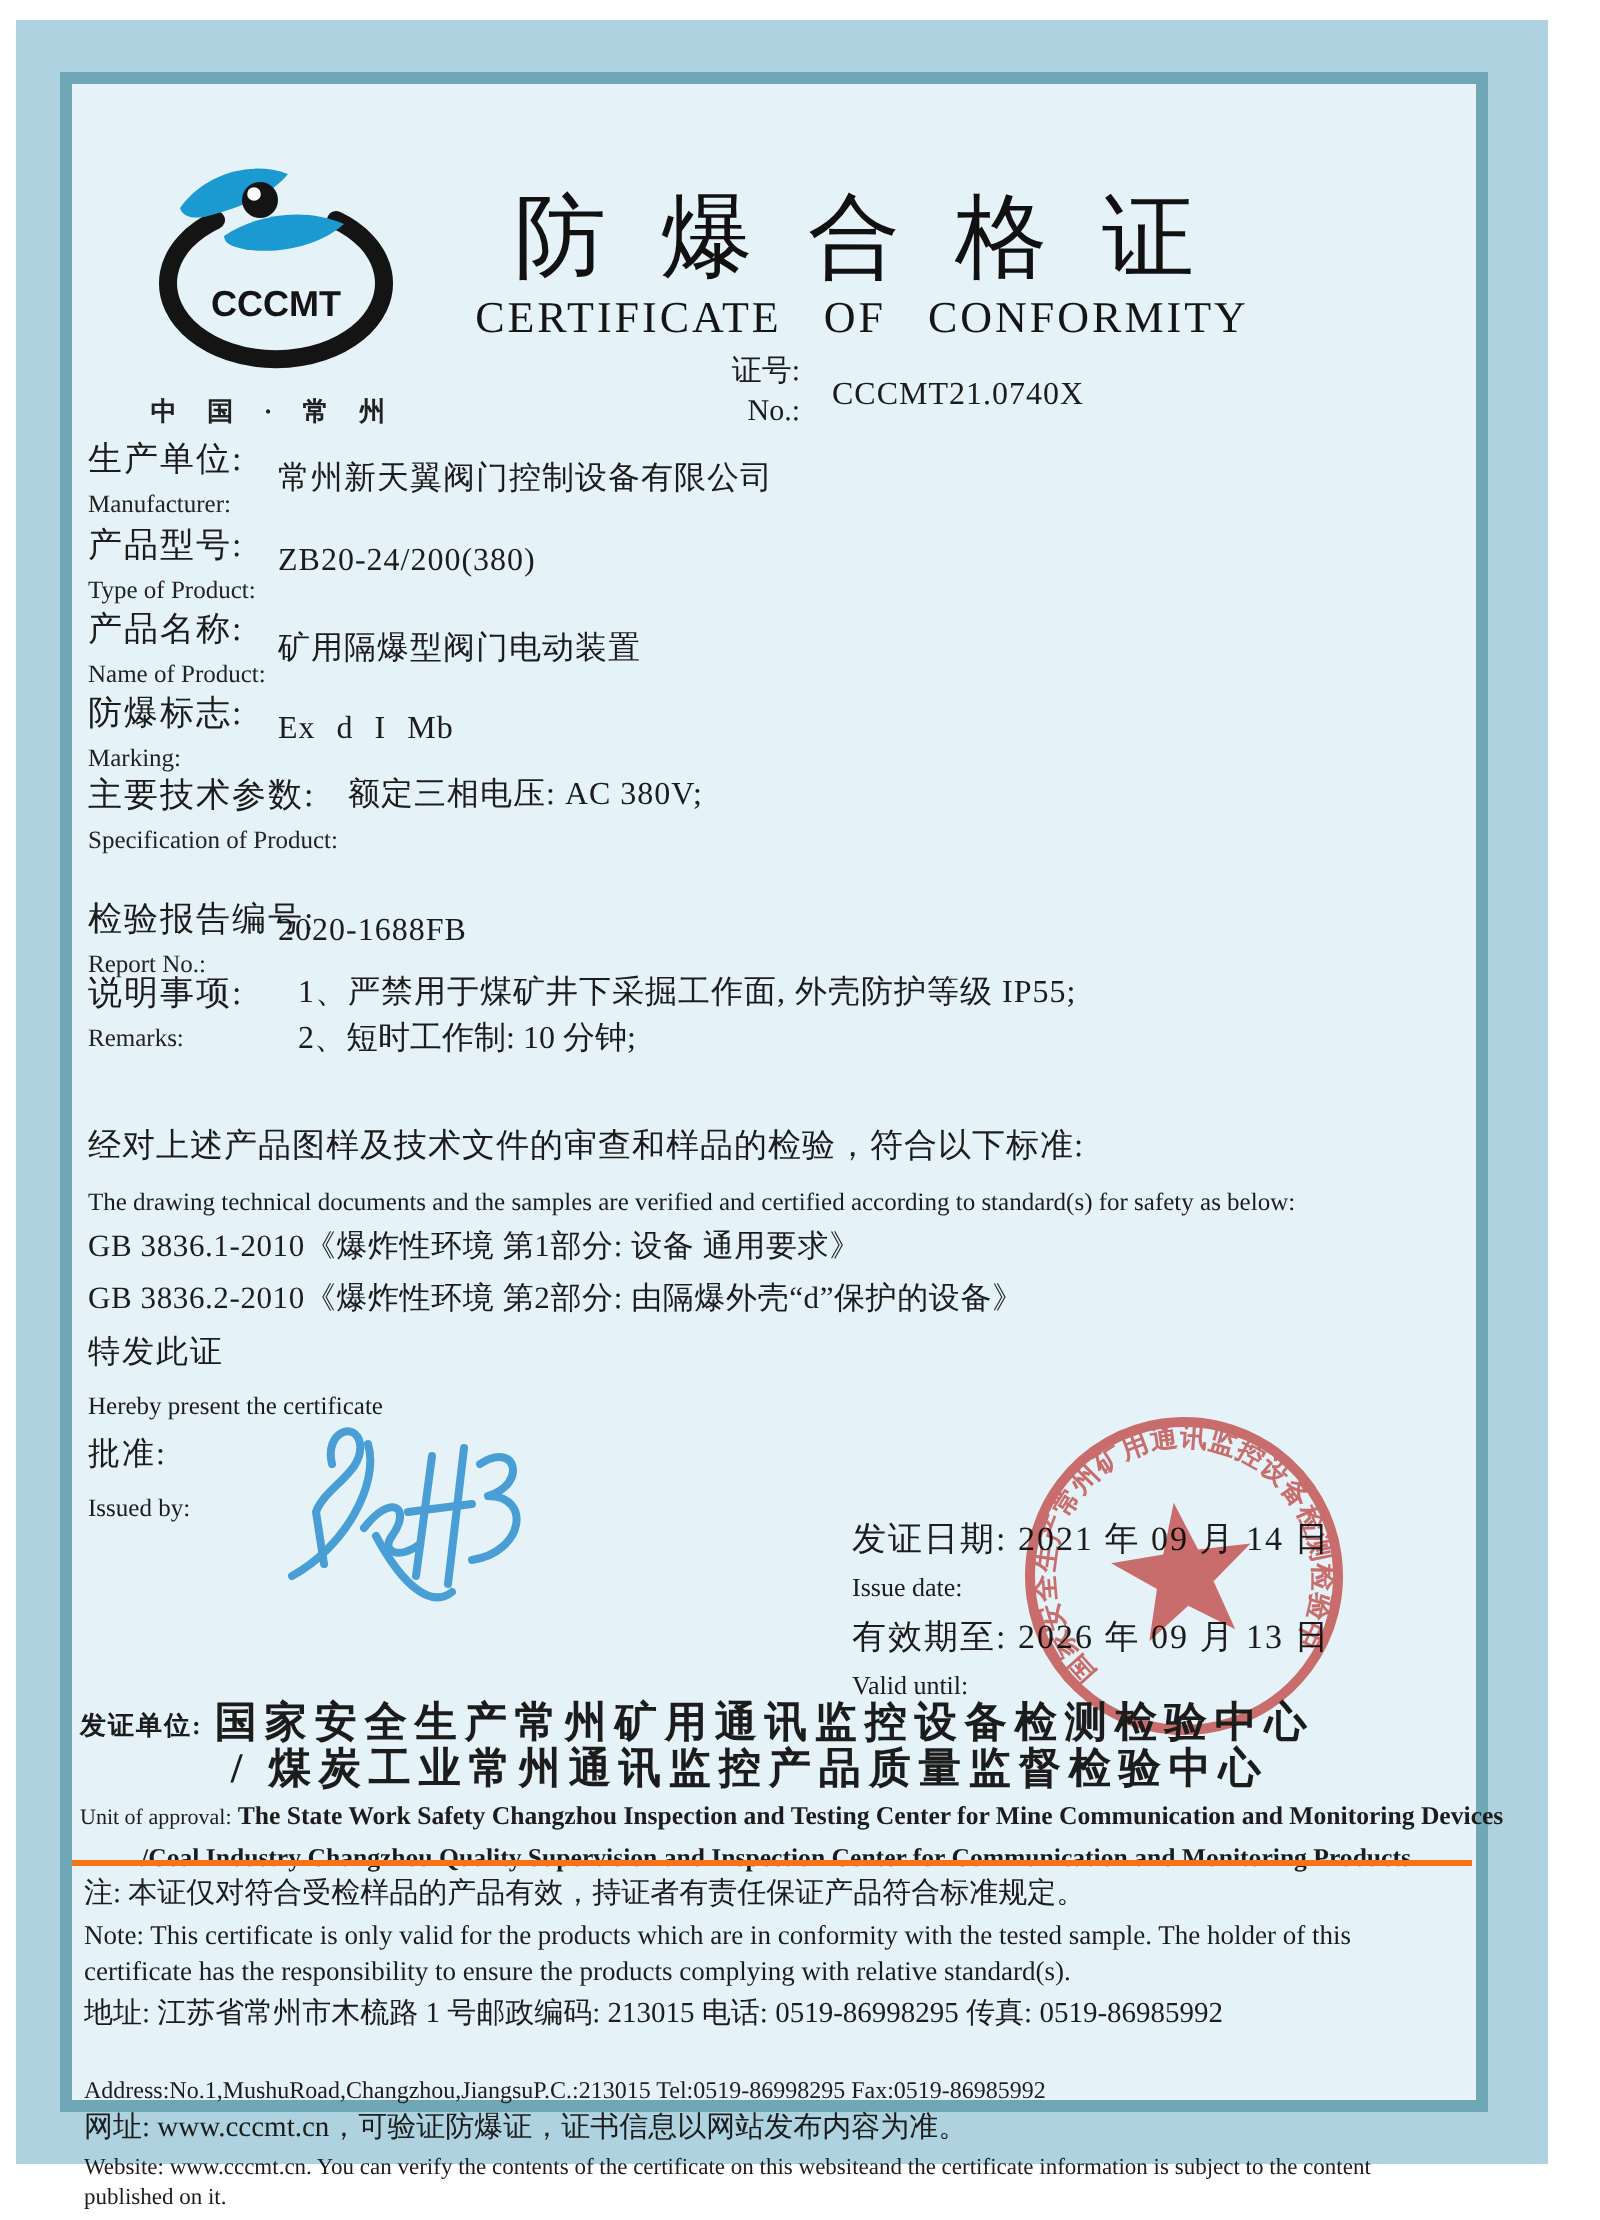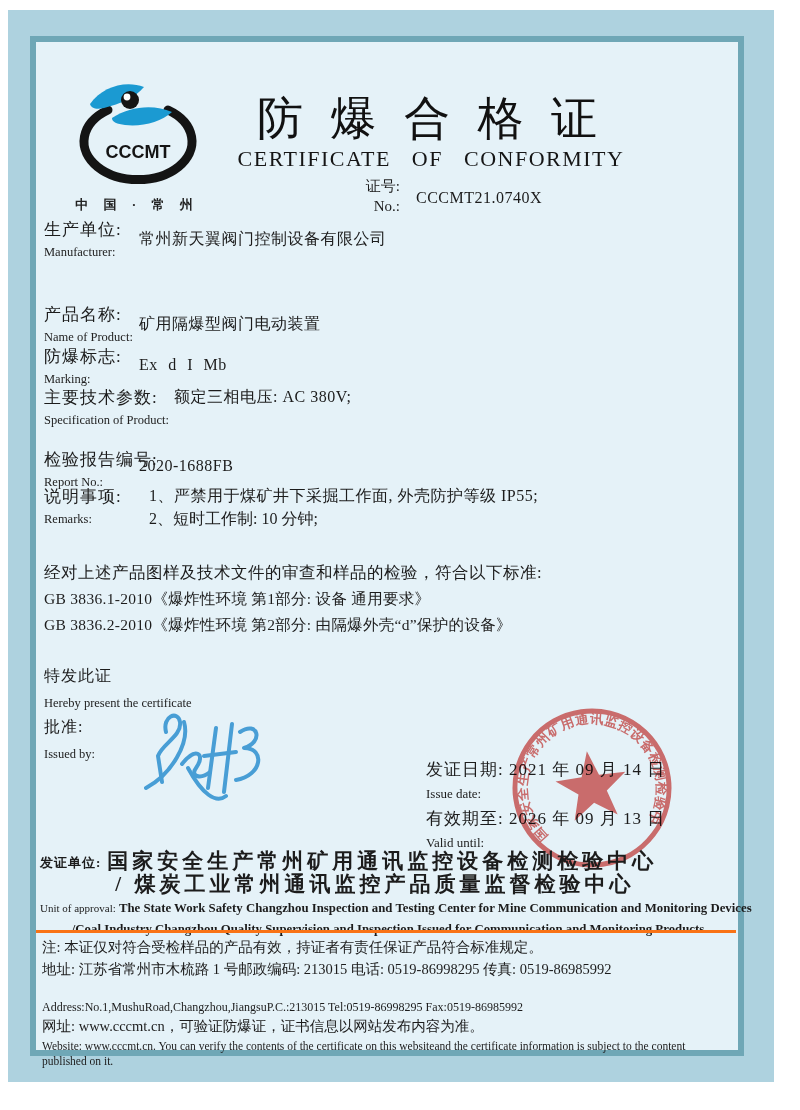--- a/index.html
+++ b/index.html
@@ -105,20 +105,25 @@
     <div>证号:</div>
     <div>No.:</div>
   </div>
   <div class="certno-value">CCCMT21.0740X</div>
 
   <div class="field" style="top:176px">
     <div class="f-cn">生产单位:</div>
     <div class="f-en">Manufacturer:</div>
     <div class="f-val">常州新天翼阀门控制设备有限公司</div>
   </div>
+  <div class="field" style="top:219px">
+    <div class="f-cn">产品型号:</div>
+    <div class="f-en">Type of Product:</div>
+    <div class="f-val">ZB20-24/200(380)</div>
+  </div>
   <div class="field" style="top:303px">
     <div class="f-cn">防爆标志:</div>
     <div class="f-en">Marking:</div>
     <div class="f-val" style="word-spacing:6px">Ex d I Mb</div>
   </div>
   <div class="field" style="top:261px">
     <div class="f-cn">产品名称:</div>
     <div class="f-en">Name of Product:</div>
     <div class="f-val">矿用隔爆型阀门电动装置</div>
   </div>
@@ -134,20 +139,21 @@
   </div>
   <div class="field" style="top:443px">
     <div class="f-cn">说明事项:</div>
     <div class="f-en">Remarks:</div>
     <div class="f-val align-top" style="left:105px">1、严禁用于煤矿井下采掘工作面, 外壳防护等级 IP55;</div>
     <div class="f-val2" style="left:105px">2、短时工作制: 10 分钟;</div>
   </div>
 
   <div class="standards">
     <div class="std-cn">经对上述产品图样及技术文件的审查和样品的检验，符合以下标准:</div>
+    <div class="std-en">The drawing technical documents and the samples are verified and certified according to standard(s) for safety as below:</div>
     <div class="std-item">GB 3836.1-2010《爆炸性环境 第1部分: 设备 通用要求》</div>
     <div class="std-item">GB 3836.2-2010《爆炸性环境 第2部分: 由隔爆外壳“d”保护的设备》</div>
   </div>
 
   <div class="issue">
     <div class="iss-cn">特发此证</div>
     <div class="iss-en">Hereby present the certificate</div>
     <div class="iss-cn" style="margin-top:6px">批准:</div>
     <div class="iss-en">Issued by:</div>
   </div>
@@ -188,25 +194,26 @@
       <div class="unit-label">发证单位:</div>
       <div class="unit-lines">
         <div class="unit-line1">国家安全生产常州矿用通讯监控设备检测检验中心</div>
         <div class="unit-line2">/ 煤炭工业常州通讯监控产品质量监督检验中心</div>
       </div>
     </div>
     <div class="unit-en1">
       <span class="small">Unit of approval:</span>
       <b>The State Work Safety Changzhou Inspection and Testing Center for Mine Communication and Monitoring Devices</b>
     </div>
-    <div class="unit-en2">/Coal Industry Changzhou Quality Supervision and Inspection Issued for Communication and Monitoring Products</div>
+    <div class="unit-en2">/Coal Industry Changzhou Quality Supervision and Inspection Center for Communication and Monitoring Products</div>
   </div>
 
   <div class="footer">
     <div class="ft-note-cn">注: 本证仅对符合受检样品的产品有效，持证者有责任保证产品符合标准规定。</div>
+    <div class="ft-note-en">Note:  This certificate is only valid for the products which are in conformity with the tested sample. The holder of this certificate has the responsibility to ensure the products complying with relative standard(s).</div>
     <div class="ft-addr-cn">地址: 江苏省常州市木梳路 1 号邮政编码: 213015 电话: 0519-86998295   传真: 0519-86985992</div>
     <div class="ft-addr-en">Address:No.1,MushuRoad,Changzhou,JiangsuP.C.:213015    Tel:0519-86998295 Fax:0519-86985992</div>
     <div class="ft-web-cn">网址: www.cccmt.cn，可验证防爆证，证书信息以网站发布内容为准。</div>
     <div class="ft-web-en">Website:  www.cccmt.cn. You can verify the contents of the certificate on this websiteand the certificate information is subject to the content published on it.</div>
   </div>
 
 </div>
 </div>
 
 </body></html>

